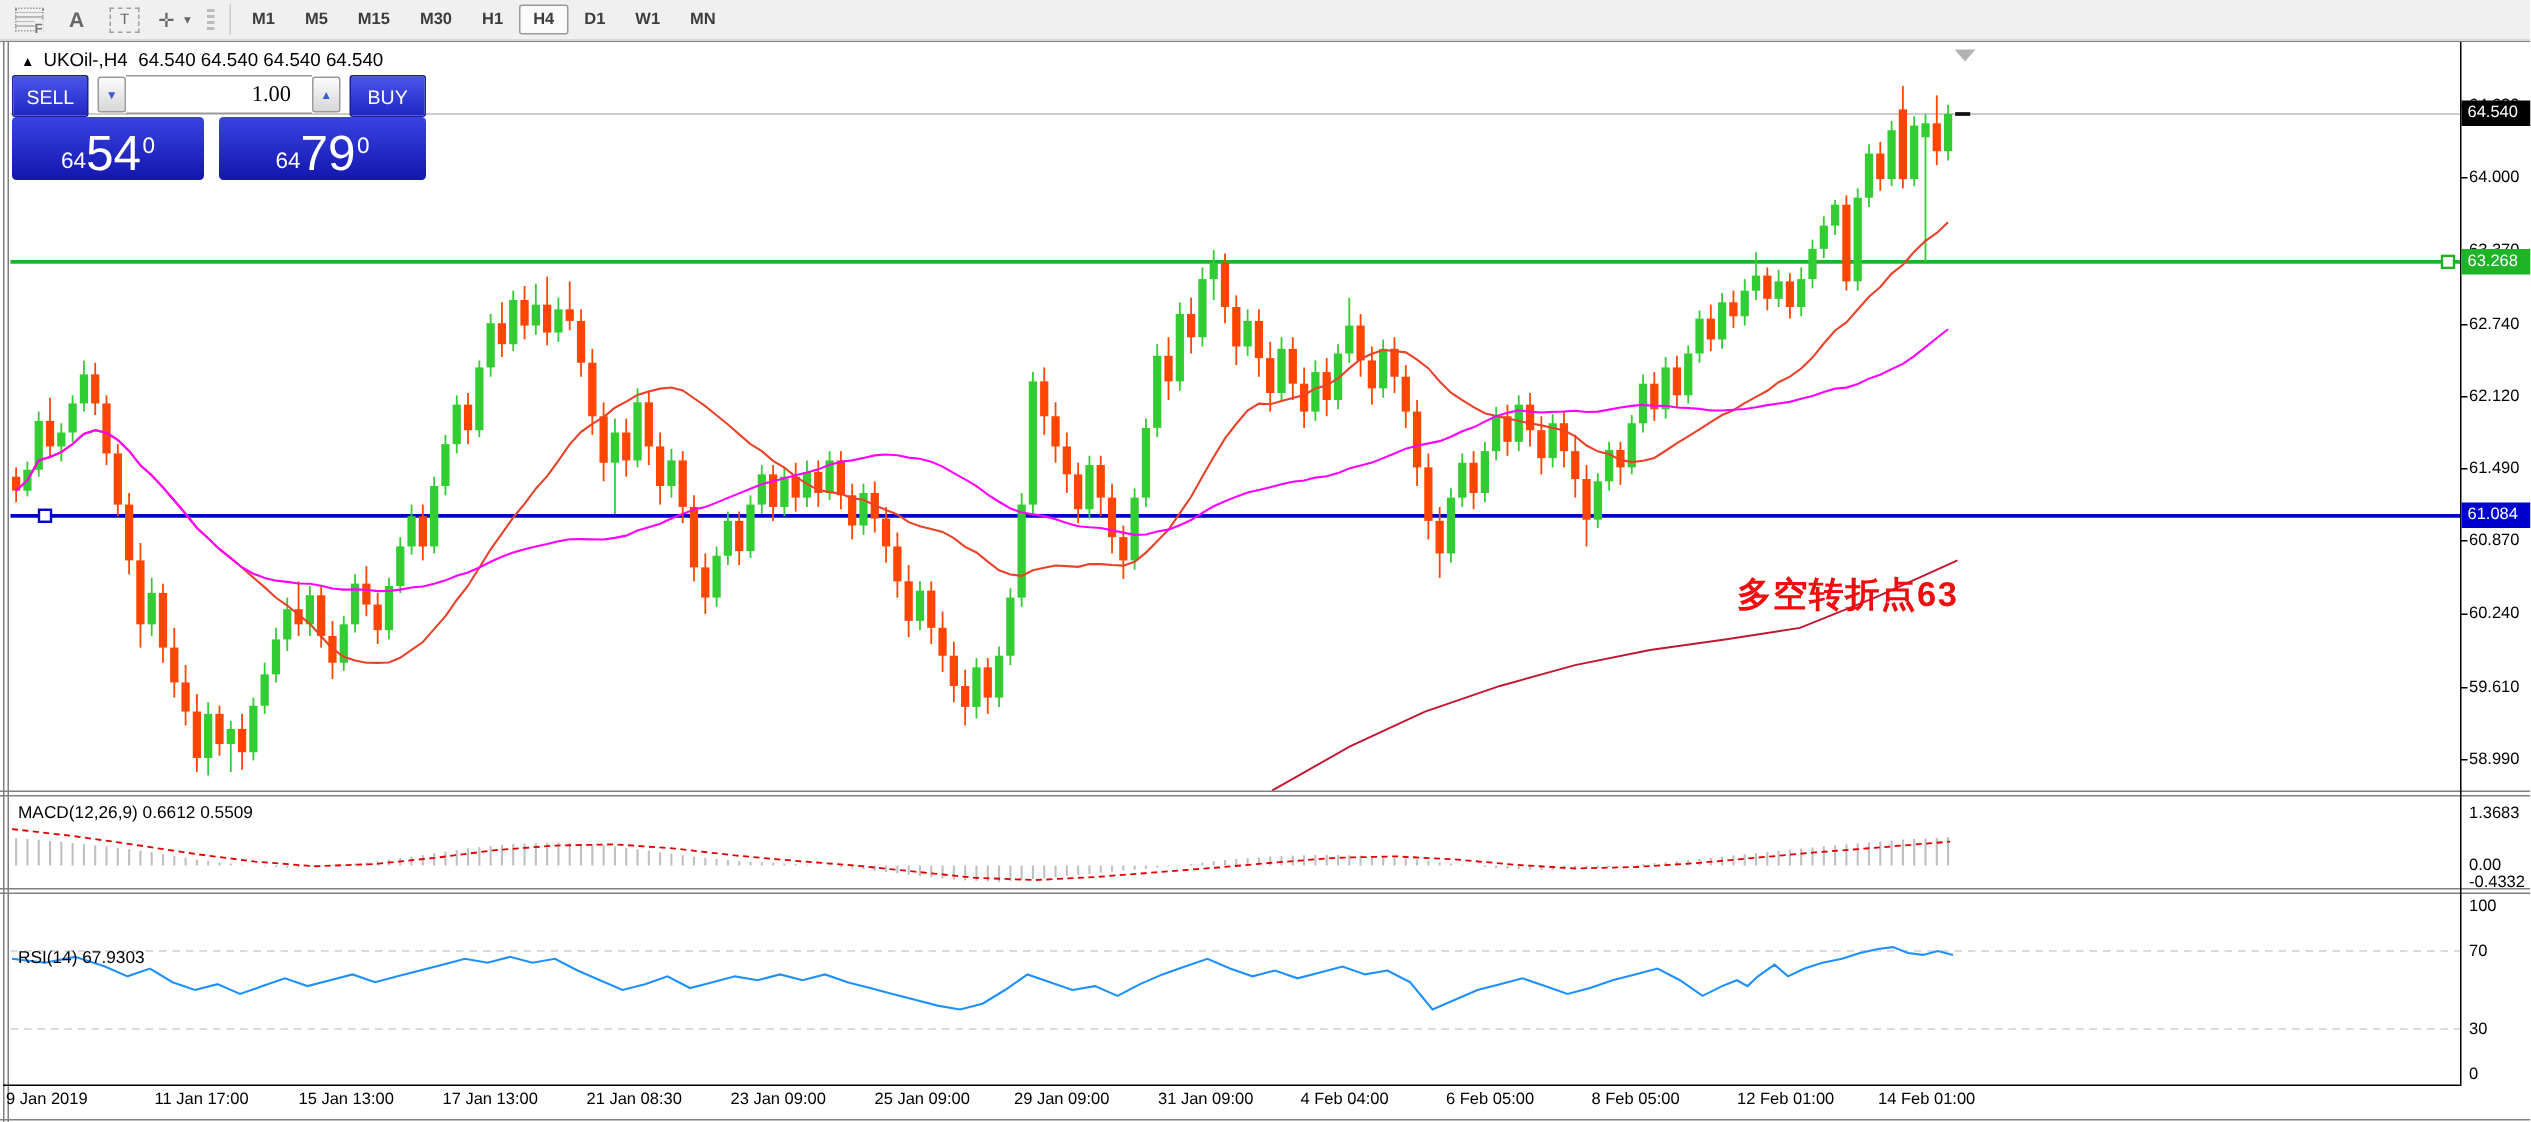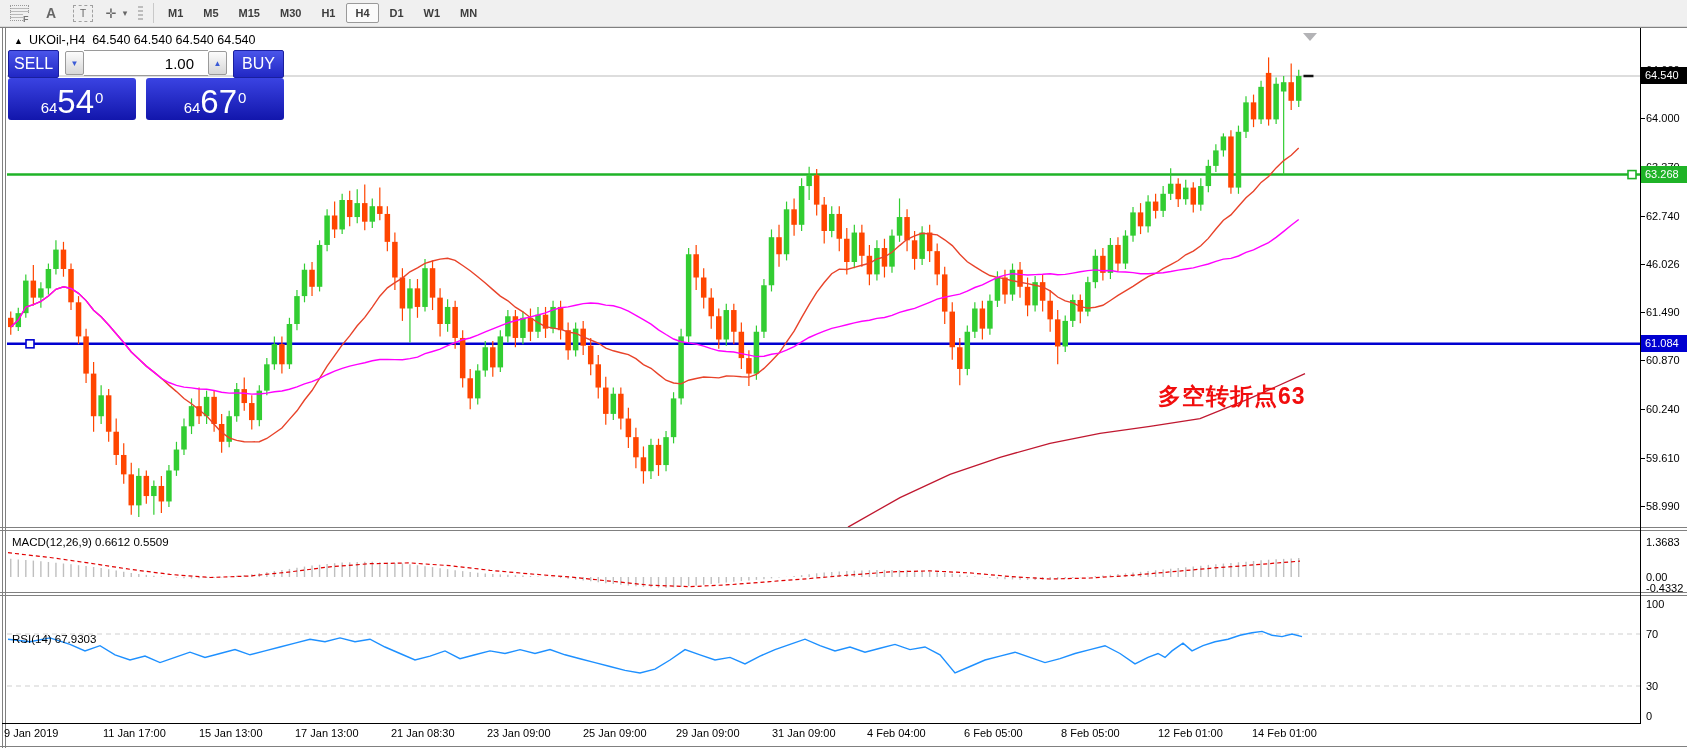--- a/index.html
+++ b/index.html
@@ -31,27 +31,27 @@
   .indlabel{position:absolute;left:12px;font-size:11.5px;color:#000;z-index:4;}
   .axis-label{position:absolute;left:1646px;font-size:11px;color:#000;z-index:4;white-space:nowrap;}
   .time-label{position:absolute;top:727px;font-size:11px;color:#000;z-index:4;white-space:nowrap;}
   .badge{position:absolute;left:1641px;width:46px;height:17px;color:#fff;font-size:11px;
          line-height:17px;padding-left:4px;z-index:5;}
   svg{position:absolute;left:0;top:0;z-index:1;}
   
   #trade-panel{position:absolute;left:8px;top:50px;width:276px;z-index:6;}
   .tp-row1{display:flex;height:26px;}
   .tp-btn{width:61px;height:26px;border:1px solid #1a1f9e;border-radius:2px;color:#fff;
-          font-size:16px;display:flex;align-items:center;justify-content:center;
+          font-size:13px;display:flex;align-items:center;justify-content:center;
           background:linear-gradient(#4a55ea,#2127c4);cursor:pointer;}
   .spin{width:21px;height:22px;margin:1px 0 0 6px;border:1px solid #9a9a9a;border-radius:2px;
         background:linear-gradient(#fcfcfc,#d7d7d7);color:#3b5bd6;font-size:8px;
         display:flex;align-items:center;justify-content:center;cursor:pointer;}
   .vol{width:96px;height:24px;border:1px solid #9a9a9a;border-left:none;border-right:none;
-       font-size:15px;text-align:right;padding:0 14px;font-family:Liberation Sans, sans-serif;}
+       font-size:15px;text-align:right;padding:0 14px;font-family:Liberation Serif, serif;}
   .spin.up{margin:1px 6px 0 0;}
   .tp-row2{display:flex;margin-top:2px;}
   .bigbox{height:42px;border-radius:3px;color:#fff;display:flex;align-items:flex-end;
           justify-content:center;background:linear-gradient(#3a43e2,#1216ac);cursor:pointer;}
   .bigbox .small{font-size:15px;margin-bottom:4px;}
   .bigbox .big{font-size:33px;line-height:36px;font-weight:normal;}
   .bigbox .sup{font-size:15px;transform:translateY(-14px);margin-left:1px;}
   #sell-box{width:128px;margin-right:10px;}
   #buy-box{width:138px;}
 </style>
@@ -648,41 +648,41 @@
       <div class="tp-btn">BUY</div>
     </div>
     <div class="tp-row2">
       <div class="bigbox" id="sell-box">
         <span class="small">64</span>
           <span class="big">54</span>
           <span class="sup">0</span>
       </div>
       <div class="bigbox" id="buy-box">
         <span class="small">64</span>
-          <span class="big">67</span>
+          <span class="big">79</span>
           <span class="sup">0</span>
       </div>
     </div>
   </div>
 
   <div id="annotation" style="color: rgb(241, 13, 13);">多空转折点63</div>
 
   <div class="indlabel" style="top:536px;">MACD(12,26,9) 0.6612 0.5509</div>
   <div class="indlabel" style="top:633px;">RSI(14) 67.9303</div>
 
   <div id="axis-container">
       <div class="axis-label" style="top: 63.8px;">64.620</div>
       <div style="position: absolute; left: 1640px; top: 69.8px; width: 5px; height: 1px; background: rgb(0, 0, 0); z-index: 4;"></div>
       <div class="axis-label" style="top: 111.85px;">64.000</div>
       <div style="position: absolute; left: 1640px; top: 117.85px; width: 5px; height: 1px; background: rgb(0, 0, 0); z-index: 4;"></div>
       <div class="axis-label" style="top: 160.675px;">63.370</div>
       <div style="position: absolute; left: 1640px; top: 166.675px; width: 5px; height: 1px; background: rgb(0, 0, 0); z-index: 4;"></div>
       <div class="axis-label" style="top: 209.5px;">62.740</div>
       <div style="position: absolute; left: 1640px; top: 215.5px; width: 5px; height: 1px; background: rgb(0, 0, 0); z-index: 4;"></div>
-      <div class="axis-label" style="top: 257.55px;">46.026</div>
+      <div class="axis-label" style="top: 257.55px;">62.120</div>
       <div style="position: absolute; left: 1640px; top: 263.55px; width: 5px; height: 1px; background: rgb(0, 0, 0); z-index: 4;"></div>
       <div class="axis-label" style="top: 306.375px;">61.490</div>
       <div style="position: absolute; left: 1640px; top: 312.375px; width: 5px; height: 1px; background: rgb(0, 0, 0); z-index: 4;"></div>
       <div class="axis-label" style="top: 354.425px;">60.870</div>
       <div style="position: absolute; left: 1640px; top: 360.425px; width: 5px; height: 1px; background: rgb(0, 0, 0); z-index: 4;"></div>
       <div class="axis-label" style="top: 403.25px;">60.240</div>
       <div style="position: absolute; left: 1640px; top: 409.25px; width: 5px; height: 1px; background: rgb(0, 0, 0); z-index: 4;"></div>
       <div class="axis-label" style="top: 452.075px;">59.610</div>
       <div style="position: absolute; left: 1640px; top: 458.075px; width: 5px; height: 1px; background: rgb(0, 0, 0); z-index: 4;"></div>
       <div class="axis-label" style="top: 500.125px;">58.990</div>

